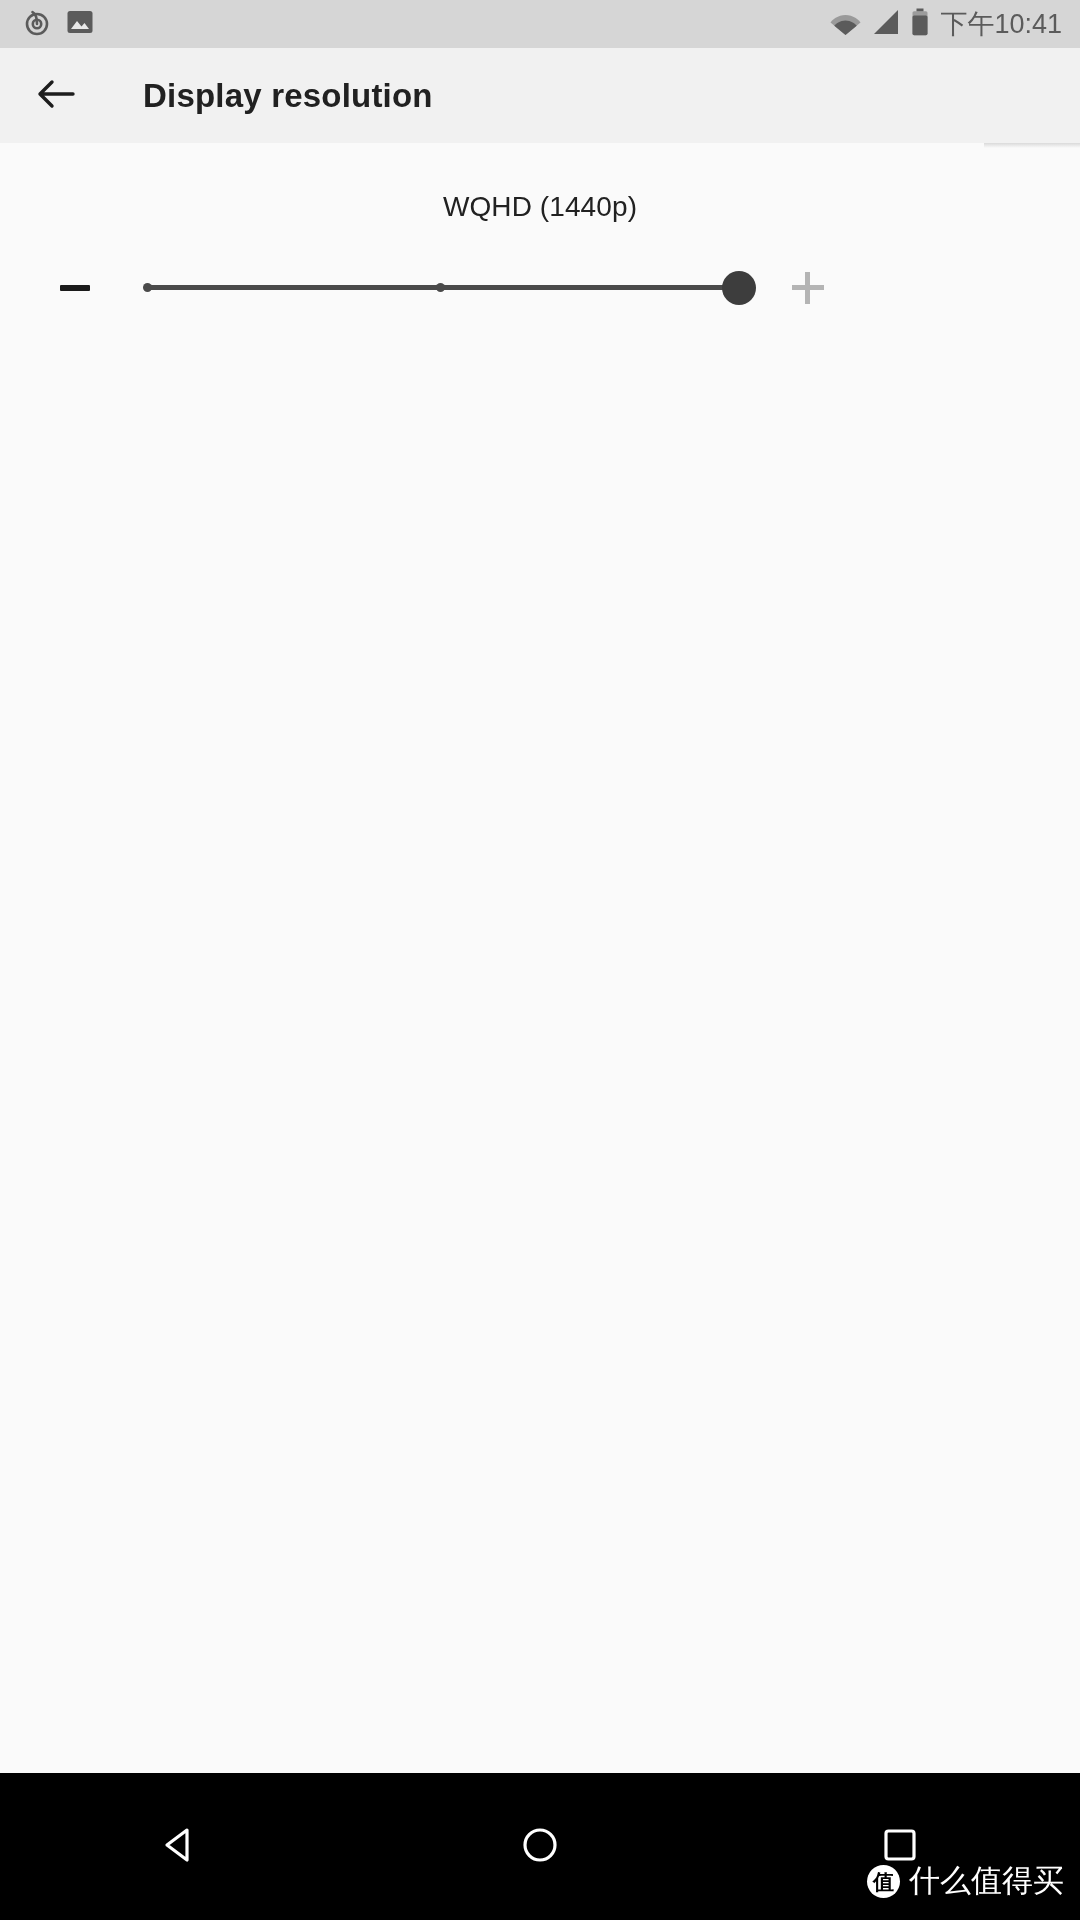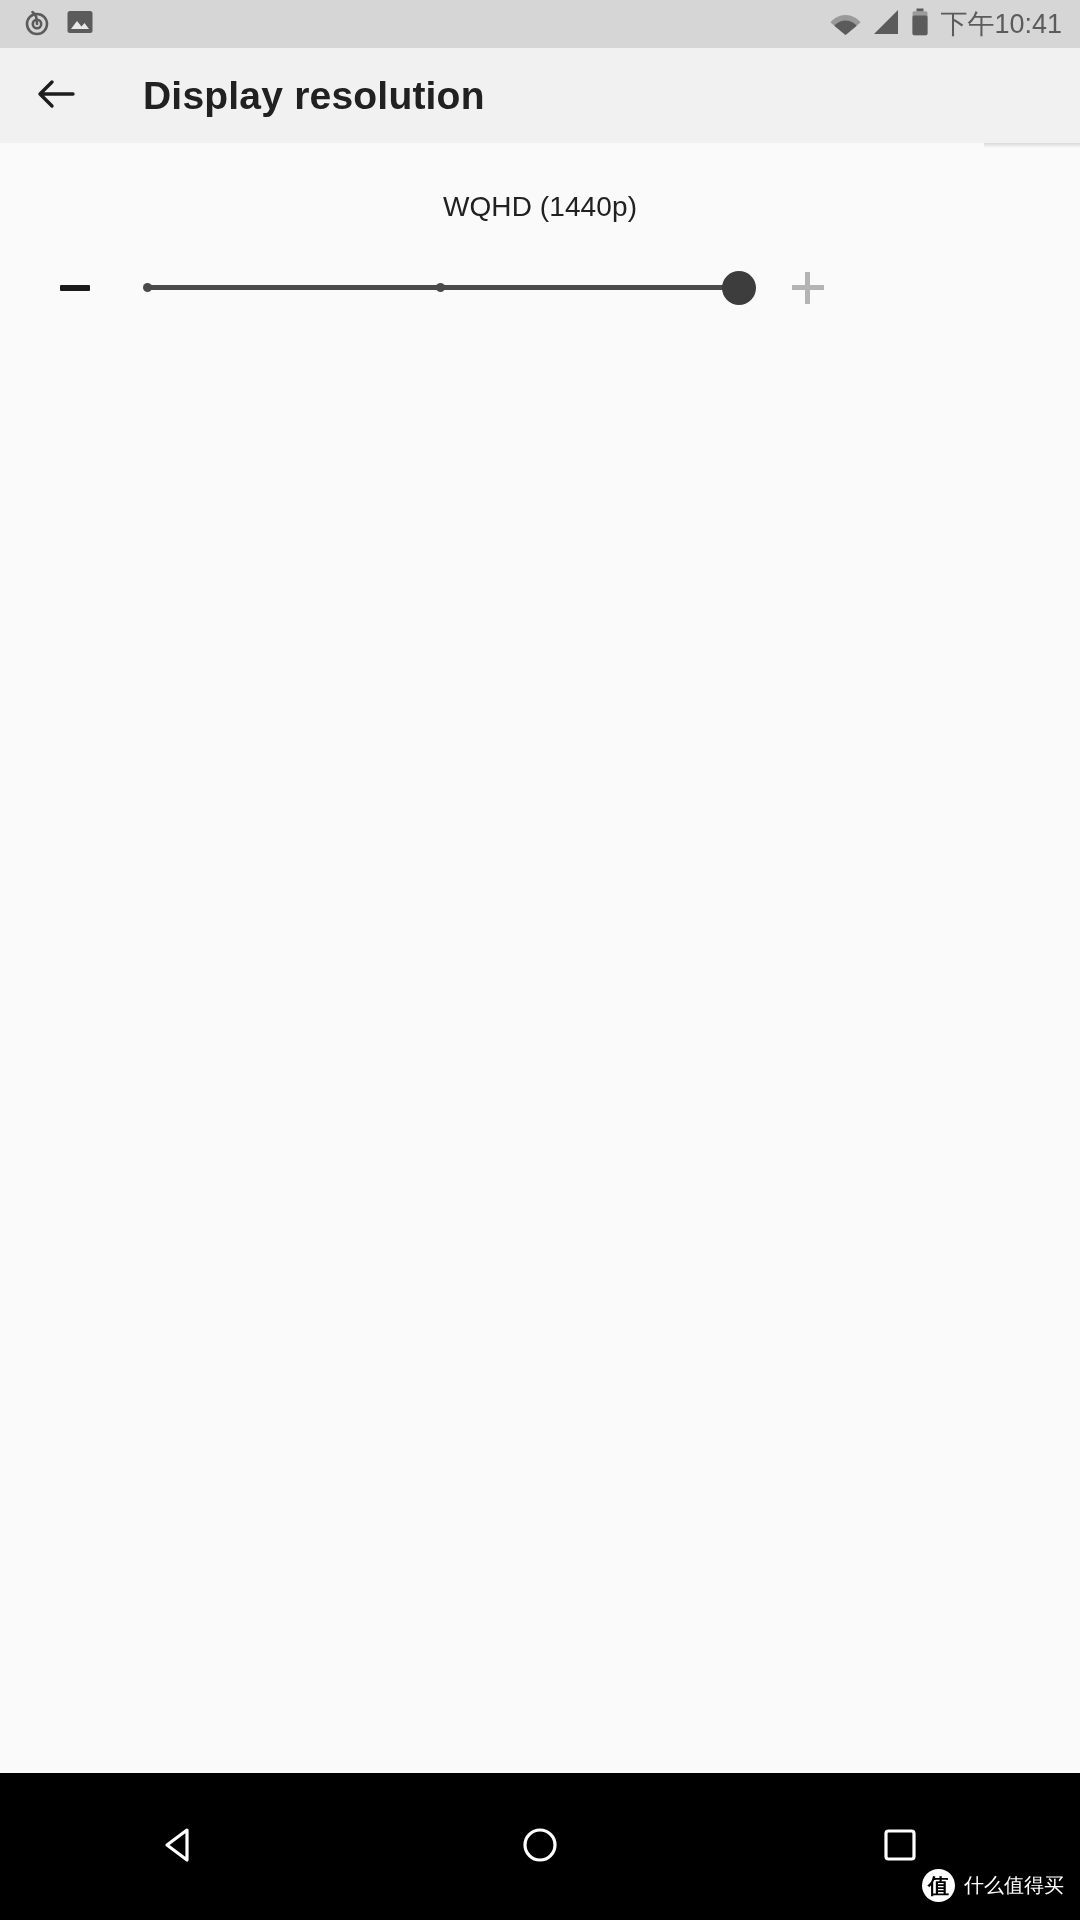--- a/index.html
+++ b/index.html
@@ -64,21 +64,21 @@
   }
   .back-btn {
     width: 96px;
     height: 95px;
     display: flex;
     align-items: center;
     justify-content: center;
     margin-left: 8px;
   }
   .app-title {
-    font-size: 39px;
+    font-size: 33px;
     color: #212121;
     font-weight: bold;
     margin-left: 39px;
     letter-spacing: 0.2px;
   }
   .app-bar-shadow {
     position: absolute;
     top: 143px; left: 0;
     width: 1080px;
     height: 5px;
@@ -230,21 +230,21 @@
     height: 33px;
     border-radius: 50%;
     background: #ffffff;
     color: #000000;
     font-size: 21px;
     line-height: 33px;
     text-align: center;
     font-weight: bold;
   }
   .wm-text {
-    font-size: 20px;
+    font-size: 31px;
     color: #ffffff;
     white-space: nowrap;
   }
 </style>
 </head>
 <body>
 
 <div id="screen">
 
   <div class="status-bar">

